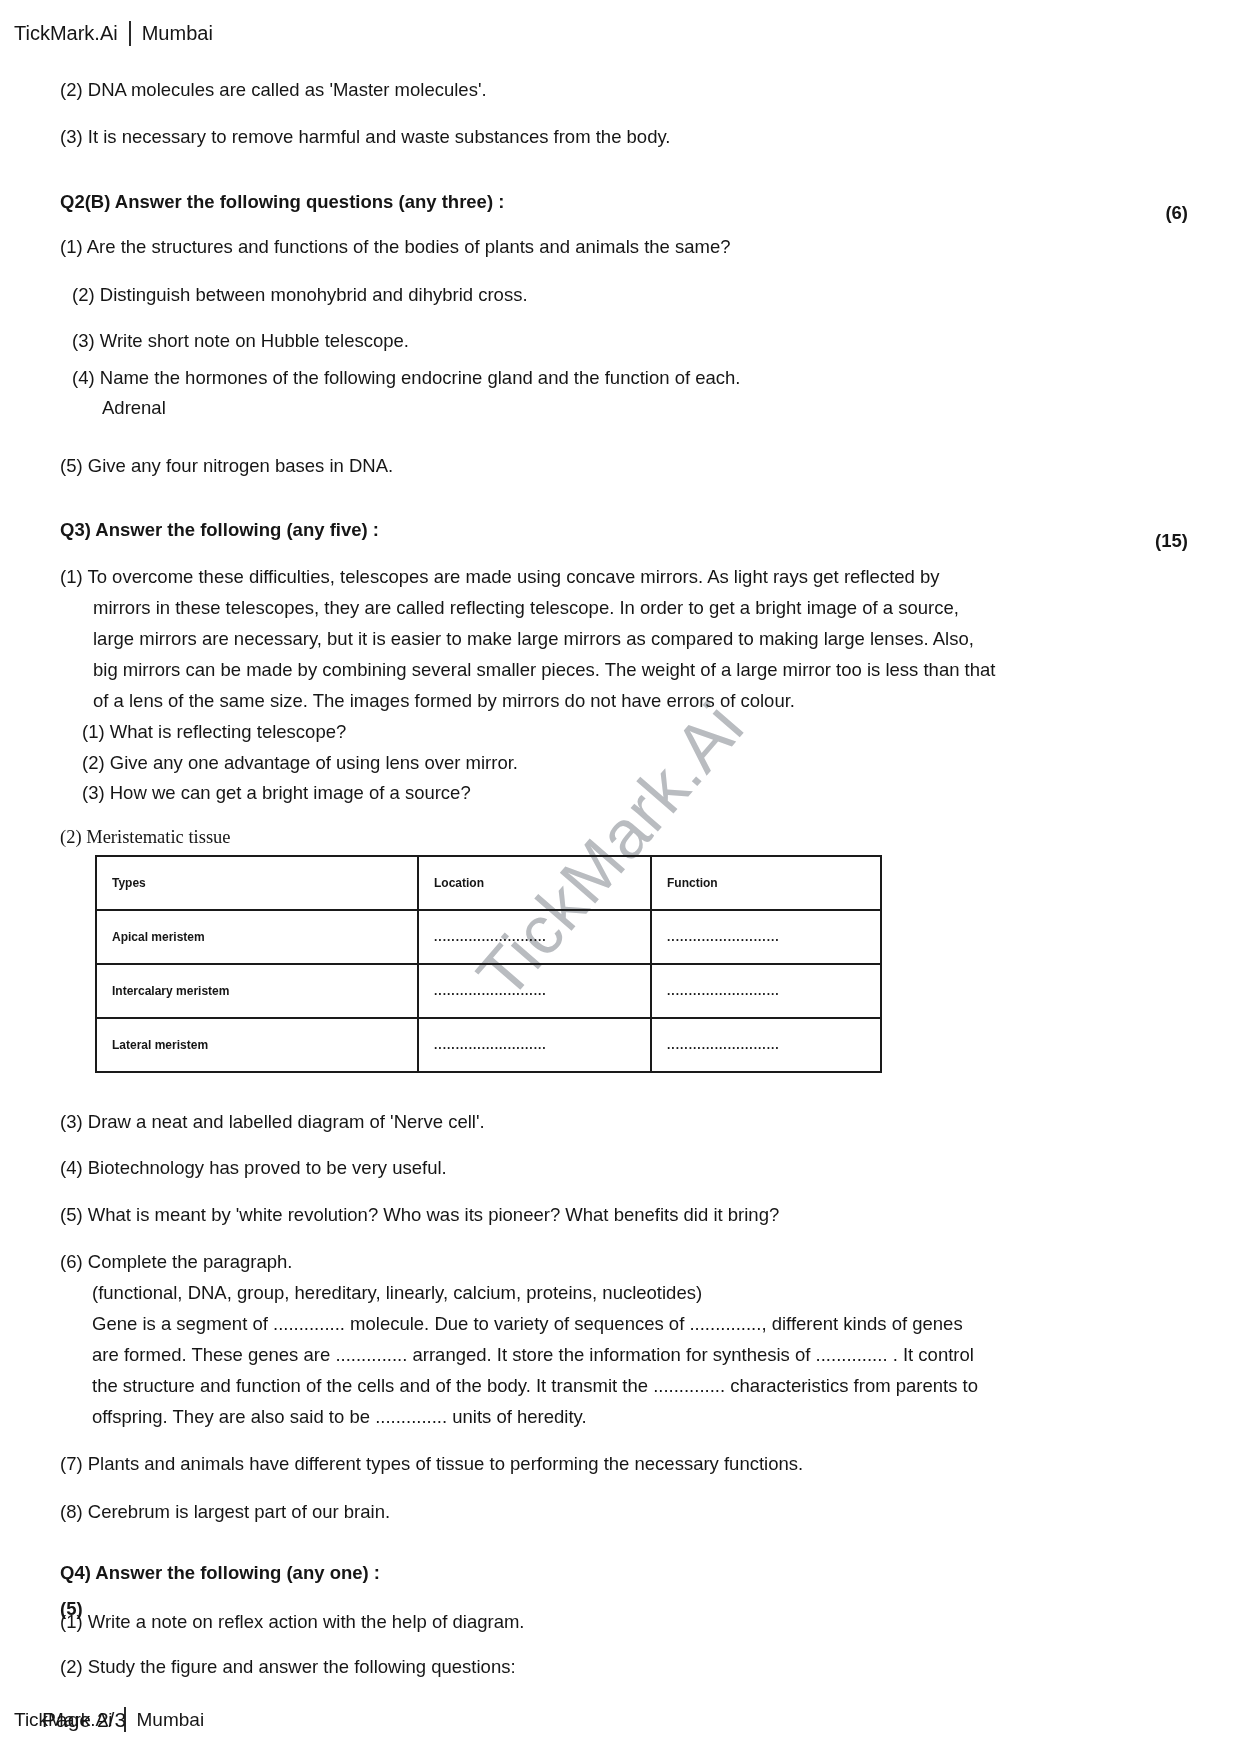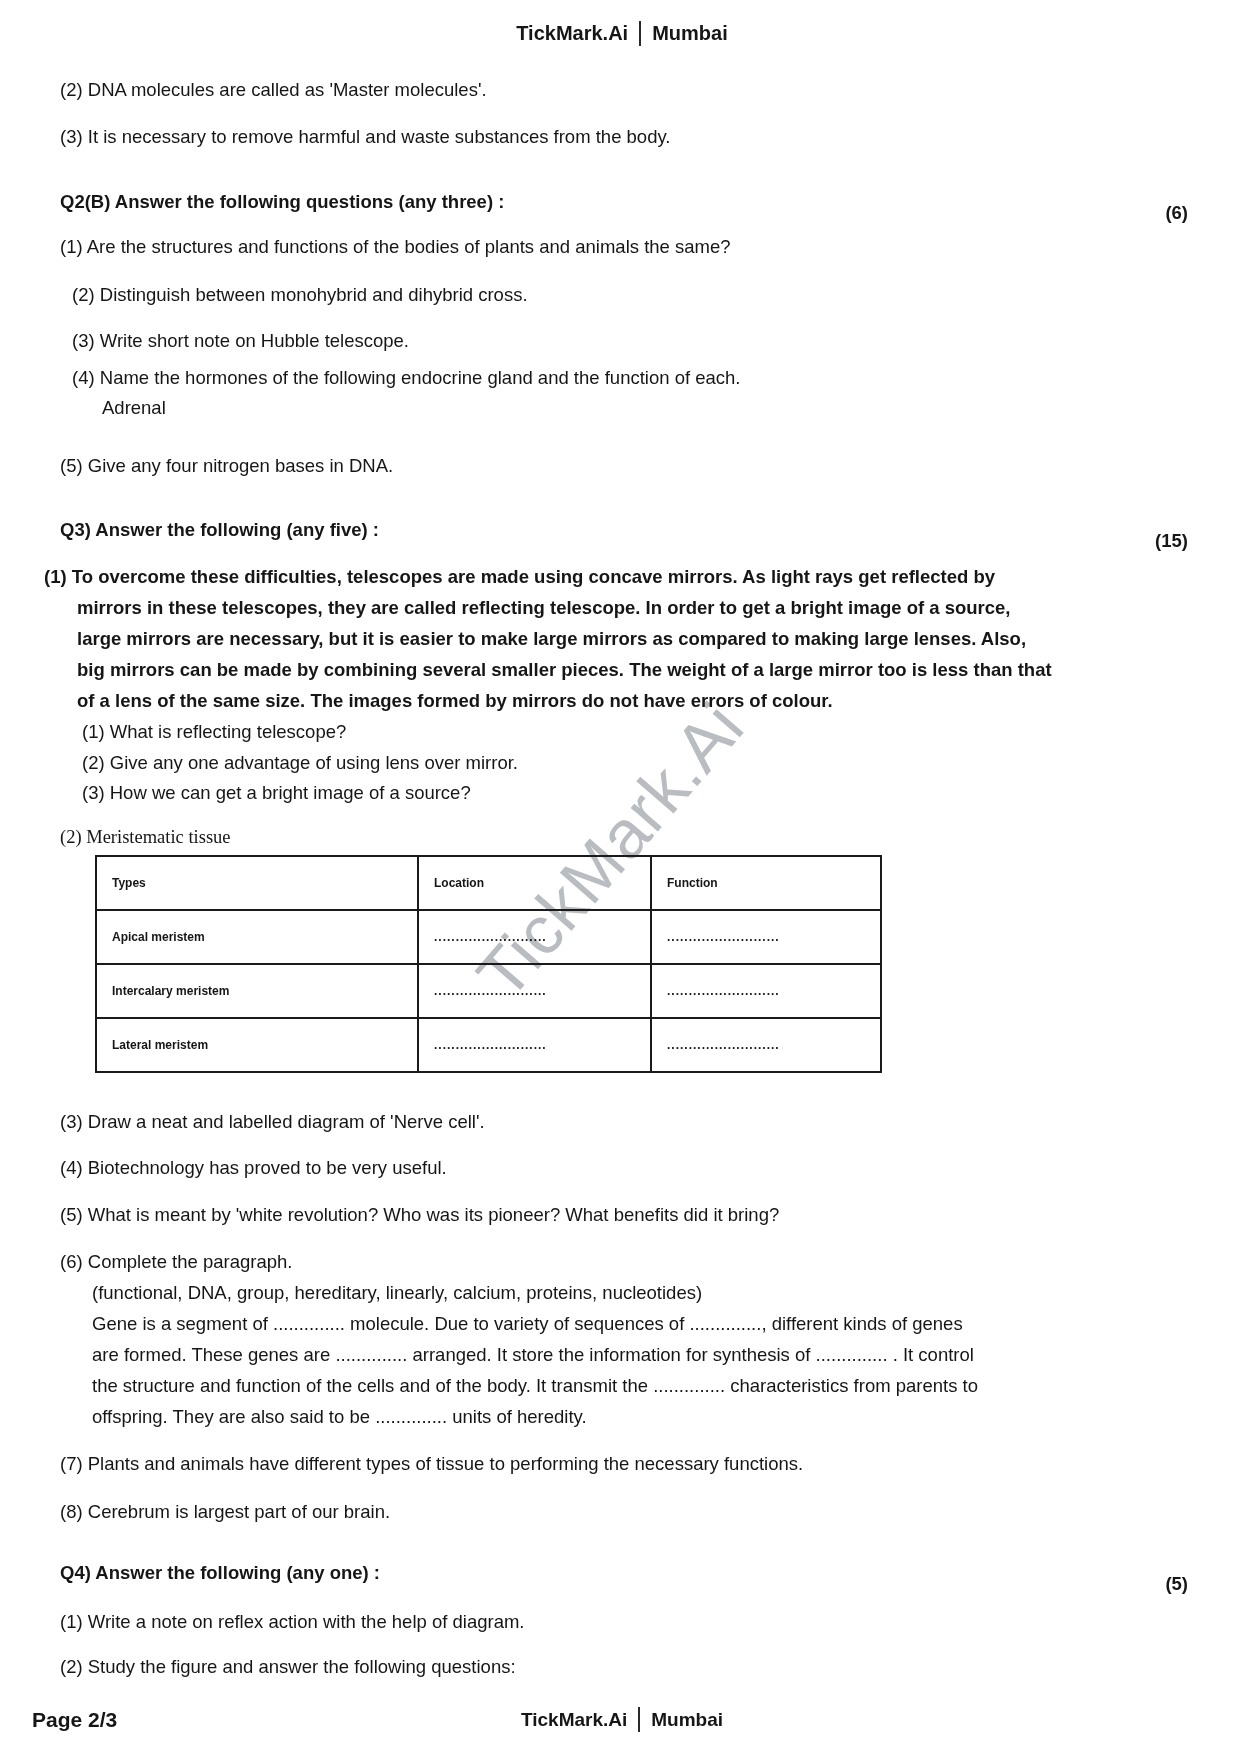--- a/index.html
+++ b/index.html
@@ -14,21 +14,21 @@
   .abs { position:absolute; z-index:2; }
   .line { font-size:18.5px; line-height:25px; white-space:nowrap; }
   .b { font-weight:bold; }
   .num { display:inline; }
   .heading-row { left:60px; right:52px; display:flex; justify-content:space-between; align-items:flex-start;text-align:center; }
   .heading-row .marks { position:relative; top:11px; font-weight:bold; }
   .para { font-size:18.5px; line-height:31px; white-space:nowrap; }
   .para .cont { padding-left:33px; }
   .para6 .cont { padding-left:32px; }
   .subline { padding-left:30px; }
-  .header-bar, .footer-bar { left:4px; right:0; text-align:center; font-size:20px; line-height:26px;font-weight:bold; }
+  .header-bar, .footer-bar { left:14px; right:0; font-size:20px; line-height:26px; }
   .brand-sep {
     display:inline-block; width:2px; height:25px; background:#2a2a2a;
     vertical-align:-6px; margin:0 11px;
   }
   .footer-page { position:absolute; left:28px; top:0; font-size:21px; }
   table.meristem {
     position:absolute; z-index:2; left:95px; top:855px;
     border-collapse:collapse; table-layout:fixed;
     background:transparent;
   }
@@ -83,21 +83,21 @@
   </div>
   <div class="abs line" style="left:60px; top:453px;">
     <span class="num">(5)</span> <span>Give any four nitrogen bases in DNA.</span>
   </div>
 
   <div class="abs line heading-row" style="top:517px;">
     <span class="b">Q3) Answer the following (any five) :</span>
     <span class="marks">(15)</span>
   </div>
 
-  <div class="abs para" style="left:44px; top:561px;font-weight:bold;">
+  <div class="abs para" style="left:60px; top:561px;">
     <div><span class="num">(1)</span> <span>To overcome these difficulties, telescopes are made using concave mirrors. As light rays get reflected by</span></div>
     <div class="cont">mirrors in these telescopes, they are called reflecting telescope. In order to get a bright image of a source,</div>
     <div class="cont">large mirrors are necessary, but it is easier to make large mirrors as compared to making large lenses. Also,</div>
     <div class="cont">big mirrors can be made by combining several smaller pieces. The weight of a large mirror too is less than that</div>
     <div class="cont">of a lens of the same size. The images formed by mirrors do not have errors of colour.</div>
   </div>
   <div class="abs para" style="left:82px; top:717px; line-height:30.7px;">
     <div>(1) What is reflecting telescope?</div>
     <div>(2) Give any one advantage of using lens over mirror.</div>
     <div>(3) How we can get a bright image of a source?</div>
@@ -156,21 +156,21 @@
     <div class="cont">offspring. They are also said to be .............. units of heredity.</div>
   </div>
 
   <div class="abs line" style="left:60px; top:1451px;">
     <span class="num">(7)</span> <span>Plants and animals have different types of tissue to performing the necessary functions.</span>
   </div>
   <div class="abs line" style="left:60px; top:1499px;">
     <span class="num">(8)</span> <span>Cerebrum is largest part of our brain.</span>
   </div>
 
-  <div class="abs line heading-row" style="top:1560px;">
+  <div class="abs line heading-row" style="top:1560px;flex-direction:column;">
     <span class="b">Q4) Answer the following (any one) :</span>
     <span class="marks">(5)</span>
   </div>
   <div class="abs line" style="left:60px; top:1609px;">
     <span class="num">(1)</span> <span>Write a note on reflex action with the help of diagram.</span>
   </div>
   <div class="abs line" style="left:60px; top:1654px;">
     <span class="num">(2)</span> <span>Study the figure and answer the following questions:</span>
   </div>
 

